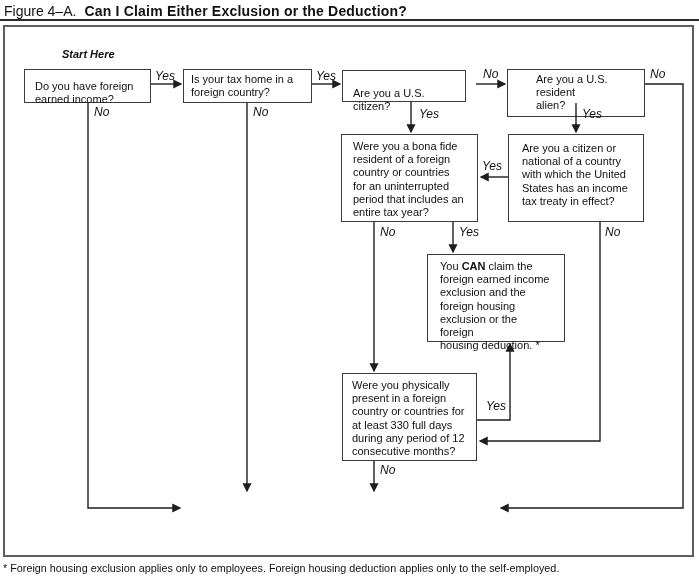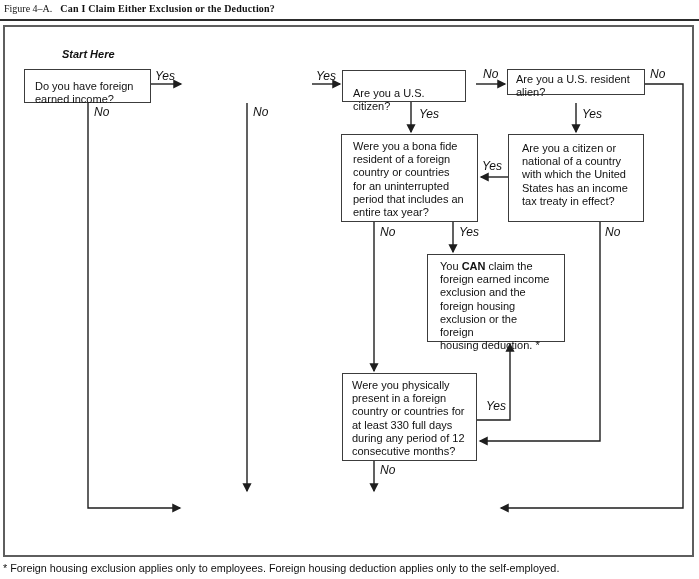--- a/index.html
+++ b/index.html
@@ -1,33 +1,33 @@
 <!DOCTYPE html>
 <html><head>
 <meta charset="utf-8">
 <style>
   html,body { margin:0; padding:0; background:#ffffff; }
   #stage {
     position:relative; width:699px; height:579px; background:#ffffff;
     font-family:"Liberation Sans", sans-serif; color:#111111; overflow:hidden;
   }
-  .title { position:absolute; left:4px; top:3px; font-size:10px; white-space:nowrap;font-family:Liberation Serif, serif; }
+  .title { position:absolute; left:4px; top:3px; font-size:14px; white-space:nowrap; }
   .title .fig  { font-weight:normal; margin-right:8px; }
   .title .main { font-weight:bold; letter-spacing:0.2px; }
   .rule  { position:absolute; left:0; top:19px; width:699px; height:0; border-top:2px solid #2d2d2d; }
   .frame { position:absolute; left:3px; top:25px; width:691px; height:532px;
            border:2px solid #5e5e5e; box-sizing:border-box; background:transparent; }
   .qbox  { position:absolute; box-sizing:border-box; background:#ffffff;
            border:1.5px solid #3c3c3c; font-size:11px; line-height:13.2px;
            white-space:pre-line; color:#111111; }
   .qbox b { font-weight:bold; }
   #b1 { left:24px;  top:69px;  width:127px; height:34px; padding:10px 2px 0 10px; }
   #b2 { left:183px; top:69px;  width:129px; height:34px; padding:3px 2px 0 7px;  }
   #b3 { left:342px; top:70px;  width:124px; height:32px; padding:16px 2px 0 10px; }
-  #b4 { left:507px; top:69px;  width:138px; height:26px; padding:3px 2px 0 8px; }
+  #b4 { left:507px; top:69px;  width:138px; height:48px; padding:3px 2px 0 28px; }
   #b5 { left:341px; top:134px; width:137px; height:88px; padding:5px 2px 0 11px; }
   #b6 { left:508px; top:134px; width:136px; height:88px; padding:7px 2px 0 13px; }
   #b7 { left:427px; top:254px; width:138px; height:88px; padding:5px 12px 0 12px; }
   #b8 { left:342px; top:373px; width:135px; height:88px; padding:5px 2px 0 9px;  }
   #b9 { left:182px; top:493px; width:316px; height:31px; padding:2px 4px 0 4px;
         text-align:center; line-height:13px; }
   .lbl   { position:absolute; font-size:12px; font-style:italic; white-space:nowrap; }
   .start { position:absolute; left:62px; top:48px; font-size:11px;
            font-style:italic; font-weight:bold; white-space:nowrap; }
   .foot  { position:absolute; left:3px; top:562px; font-size:10.8px; white-space:nowrap; }
@@ -40,20 +40,22 @@
 <div id="stage">
 
   <div class="title"><span class="fig">Figure 4–A.</span><span class="main">Can I Claim Either Exclusion or the Deduction?</span></div>
   <div class="rule"></div>
   <div class="frame"></div>
 
   <div class="start">Start Here</div>
 
   <div class="qbox" id="b1">Do you have foreign
 earned income?</div>
+  <div class="qbox" id="b2">Is your tax home in a
+foreign country?</div>
   <div class="qbox" id="b3">Are you a U.S. citizen?</div>
   <div class="qbox" id="b4">Are you a U.S. resident
 alien?</div>
   <div class="qbox" id="b5">Were you a bona fide
 resident of a foreign
 country or countries
 for an uninterrupted
 period that includes an
 entire tax year?</div>
   <div class="qbox" id="b6">Are you a citizen or

